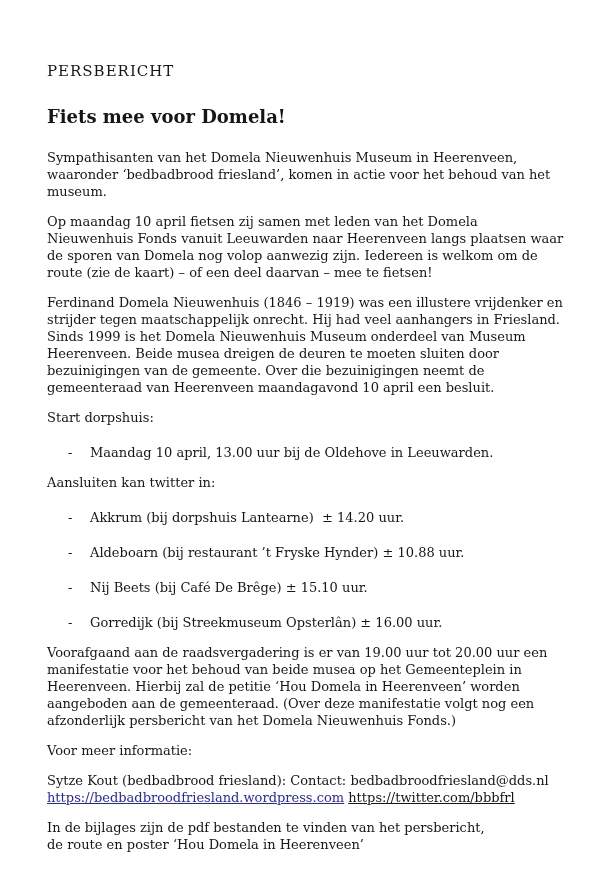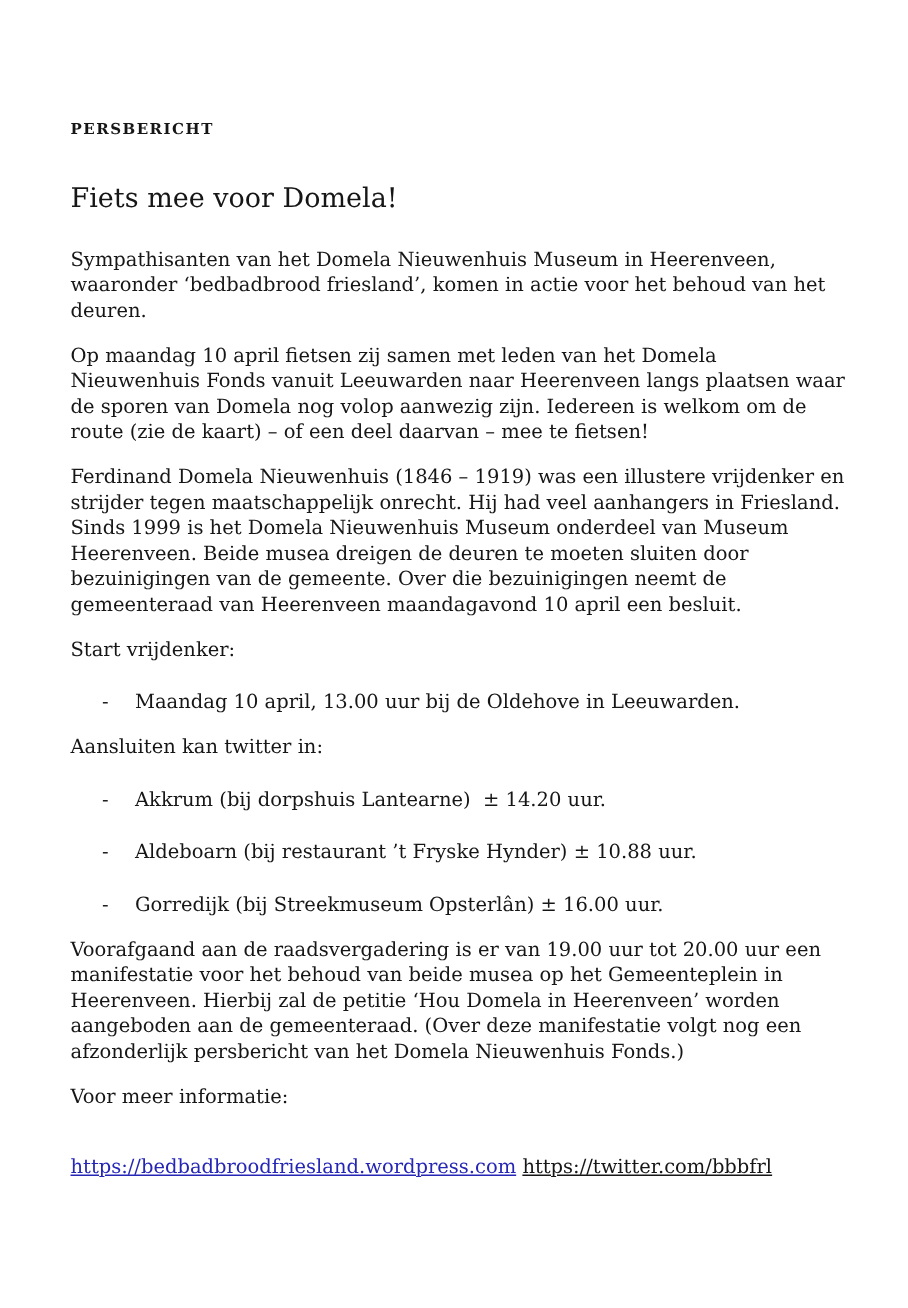--- a/index.html
+++ b/index.html
@@ -15,30 +15,29 @@
     color: #161616;
   }
   .page {
     box-sizing: border-box;
     width: 605px;
     height: 872px;
     padding: 62px 38px 0 47px;
     background: #ffffff;
   }
   .kicker {
-    font-size: 10px;
+    font-size: 15px;
     line-height: 18px;
     letter-spacing: 1px;
-    margin: 16px 0 26px 0;
-    font-weight: bold;
+    margin: 0 0 26px 0;
   }
   .title {
     font-size: 18px;
     line-height: 21px;
-    font-weight: normal;
+    font-weight: bold;
     margin: 0 0 22px 0;
   }
   p, .para {
     font-size: 13px;
     line-height: 17px;
     margin: 0 0 13px 0;
   }
   .section-heading {
     margin: 0;
   }
@@ -77,47 +76,52 @@
 </style>
 </head>
 <body>
 
 <div class="page">
 
   <div class="kicker">PERSBERICHT</div>
 
   <h1 class="title">Fiets mee voor Domela!</h1>
 
-  <p>Sympathisanten van het Domela Nieuwenhuis Museum in Heerenveen, waaronder ‘bedbadbrood friesland’, komen in actie voor het behoud van het deuren.</p>
+  <p>Sympathisanten van het Domela Nieuwenhuis Museum in Heerenveen, waaronder ‘bedbadbrood friesland’, komen in actie voor het behoud van het museum.</p>
 
   <p>Op maandag 10 april fietsen zij samen met leden van het Domela Nieuwenhuis Fonds vanuit Leeuwarden naar Heerenveen langs plaatsen waar de sporen van Domela nog volop aanwezig zijn. Iedereen is welkom om de route (zie de kaart) – of een deel daarvan – mee te fietsen!</p>
 
   <p>Ferdinand Domela Nieuwenhuis (1846 – 1919) was een illustere vrijdenker en strijder tegen maatschappelijk onrecht. Hij had veel aanhangers in Friesland. Sinds 1999 is het Domela Nieuwenhuis Museum onderdeel van Museum Heerenveen. Beide musea dreigen de deuren te moeten sluiten door bezuinigingen van de gemeente. Over die bezuinigingen neemt de gemeenteraad van Heerenveen maandagavond 10 april een besluit.</p>
 
   <div class="section">
-    <p class="section-heading">Start vrijdenker:</p>
+    <p class="section-heading">Start dorpshuis:</p>
     <ul class="dash-list">
       <li>Maandag 10 april, 13.00 uur bij de Oldehove in Leeuwarden.</li>
     </ul>
   </div>
 
   <div class="section">
     <p class="section-heading">Aansluiten kan twitter in:</p>
     <ul class="dash-list">
       <li>Akkrum (bij dorpshuis Lantearne)  ± 14.20 uur.</li>
       <li>Aldeboarn (bij restaurant ’t Fryske Hynder) ± 10.88 uur.</li>
+      <li>Nij Beets (bij Café De Brêge) ± 15.10 uur.</li>
       <li>Gorredijk (bij Streekmuseum Opsterlân) ± 16.00 uur.</li>
     </ul>
   </div>
 
 
   <p>Voorafgaand aan de raadsvergadering is er van 19.00 uur tot 20.00 uur een manifestatie voor het behoud van beide musea op het Gemeenteplein in Heerenveen. Hierbij zal de petitie ‘Hou Domela in Heerenveen’ worden aangeboden aan de gemeenteraad. (Over deze manifestatie volgt nog een afzonderlijk persbericht van het Domela Nieuwenhuis Fonds.)</p>
 
   <p>Voor meer informatie:</p>
 
   <div class="para contact-block">
-    <br>
+    <span>Sytze Kout (bedbadbrood friesland): Contact: bedbadbroodfriesland@dds.nl</span><br>
     <a class="link link-blue">https://bedbadbroodfriesland.wordpress.com</a>
     <a class="link link-dark">https://twitter.com/bbbfrl</a>
   </div>
 
+  <div class="para attachments-block">
+    <span>In de bijlages zijn de pdf bestanden te vinden van het persbericht,</span><br>
+    <span>de route en poster ‘Hou Domela in Heerenveen’</span>
+  </div>
 
 </div>
 
 </body></html>

